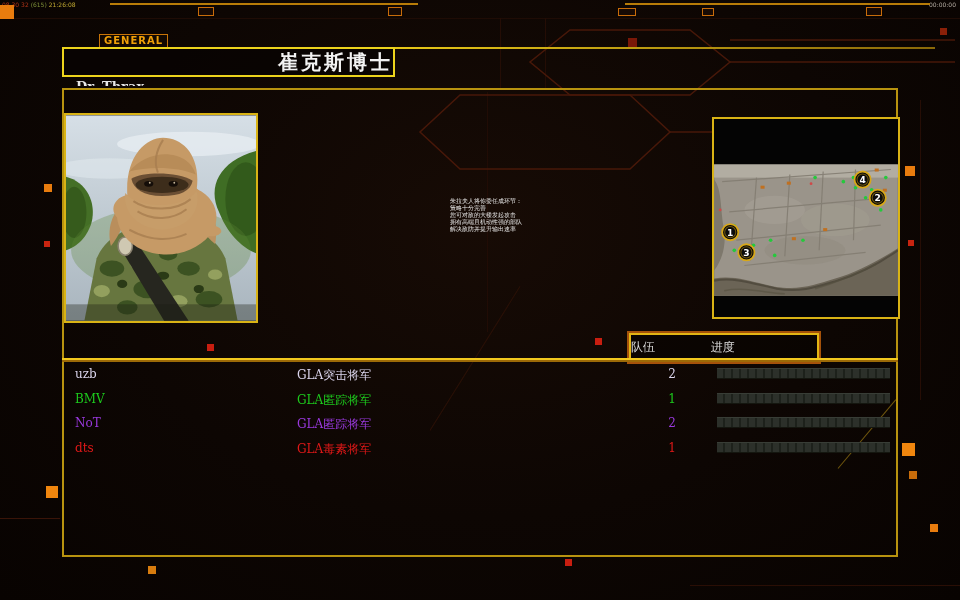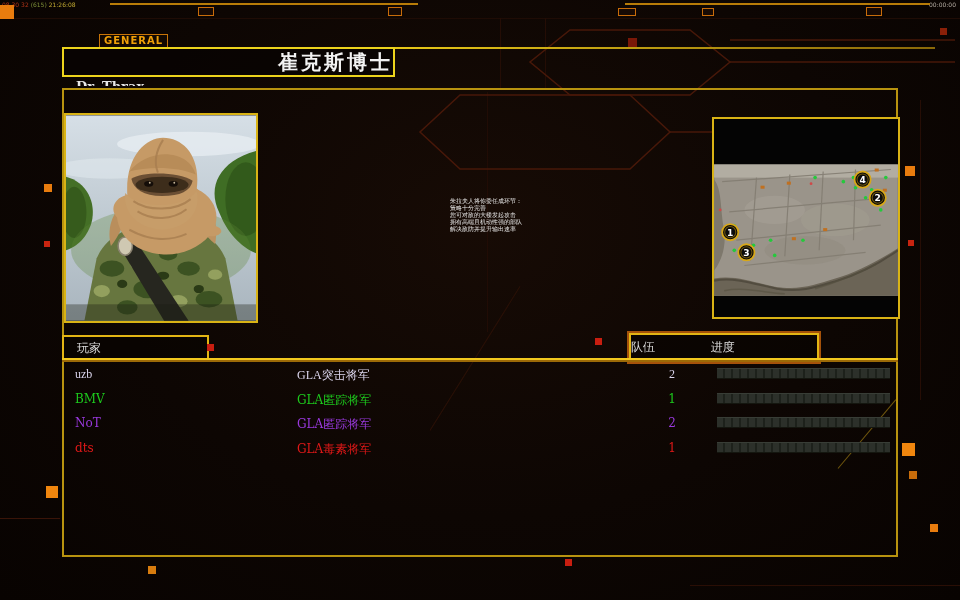--- a/index.html
+++ b/index.html
@@ -243,29 +243,28 @@
         </g>
         <g>
           <circle cx="147" cy="60" r="8" fill="#0c0c0c" stroke="#d8a818" stroke-width="1.8"></circle>
           <circle cx="147" cy="60" r="5.5" fill="none" stroke="#8a6c0c" stroke-width="1" opacity="0.8"></circle>
           <text x="147" y="63.5" text-anchor="middle">4</text>
         </g>
       </g>
     </svg>
   </div>
 
-  <div class="abs hbox hbox1">玩家</div>
   <div class="abs hbox hbox3">
     <span class="c1">队伍</span>
     <span class="c2">进度</span>
   </div>
   <div class="abs hsep"></div>
 
   <div class="abs rows">
-    <div class="trow" style="color: rgb(220, 214, 238); font-family: Liberation Serif, serif;">
+    <div class="trow" style="color: rgb(220, 214, 238);">
       <span class="cell-player">uzb</span>
       <span class="cell-faction">GLA突击将军</span>
       <span class="cell-team">2</span>
       <div class="pbar">
           <div class="pfill" style="width: 0%;"></div>
         </div>
     </div>
     <div class="trow" style="color: rgb(29, 201, 29);">
       <span class="cell-player">BMV</span>
       <span class="cell-faction">GLA匿踪将军</span>

